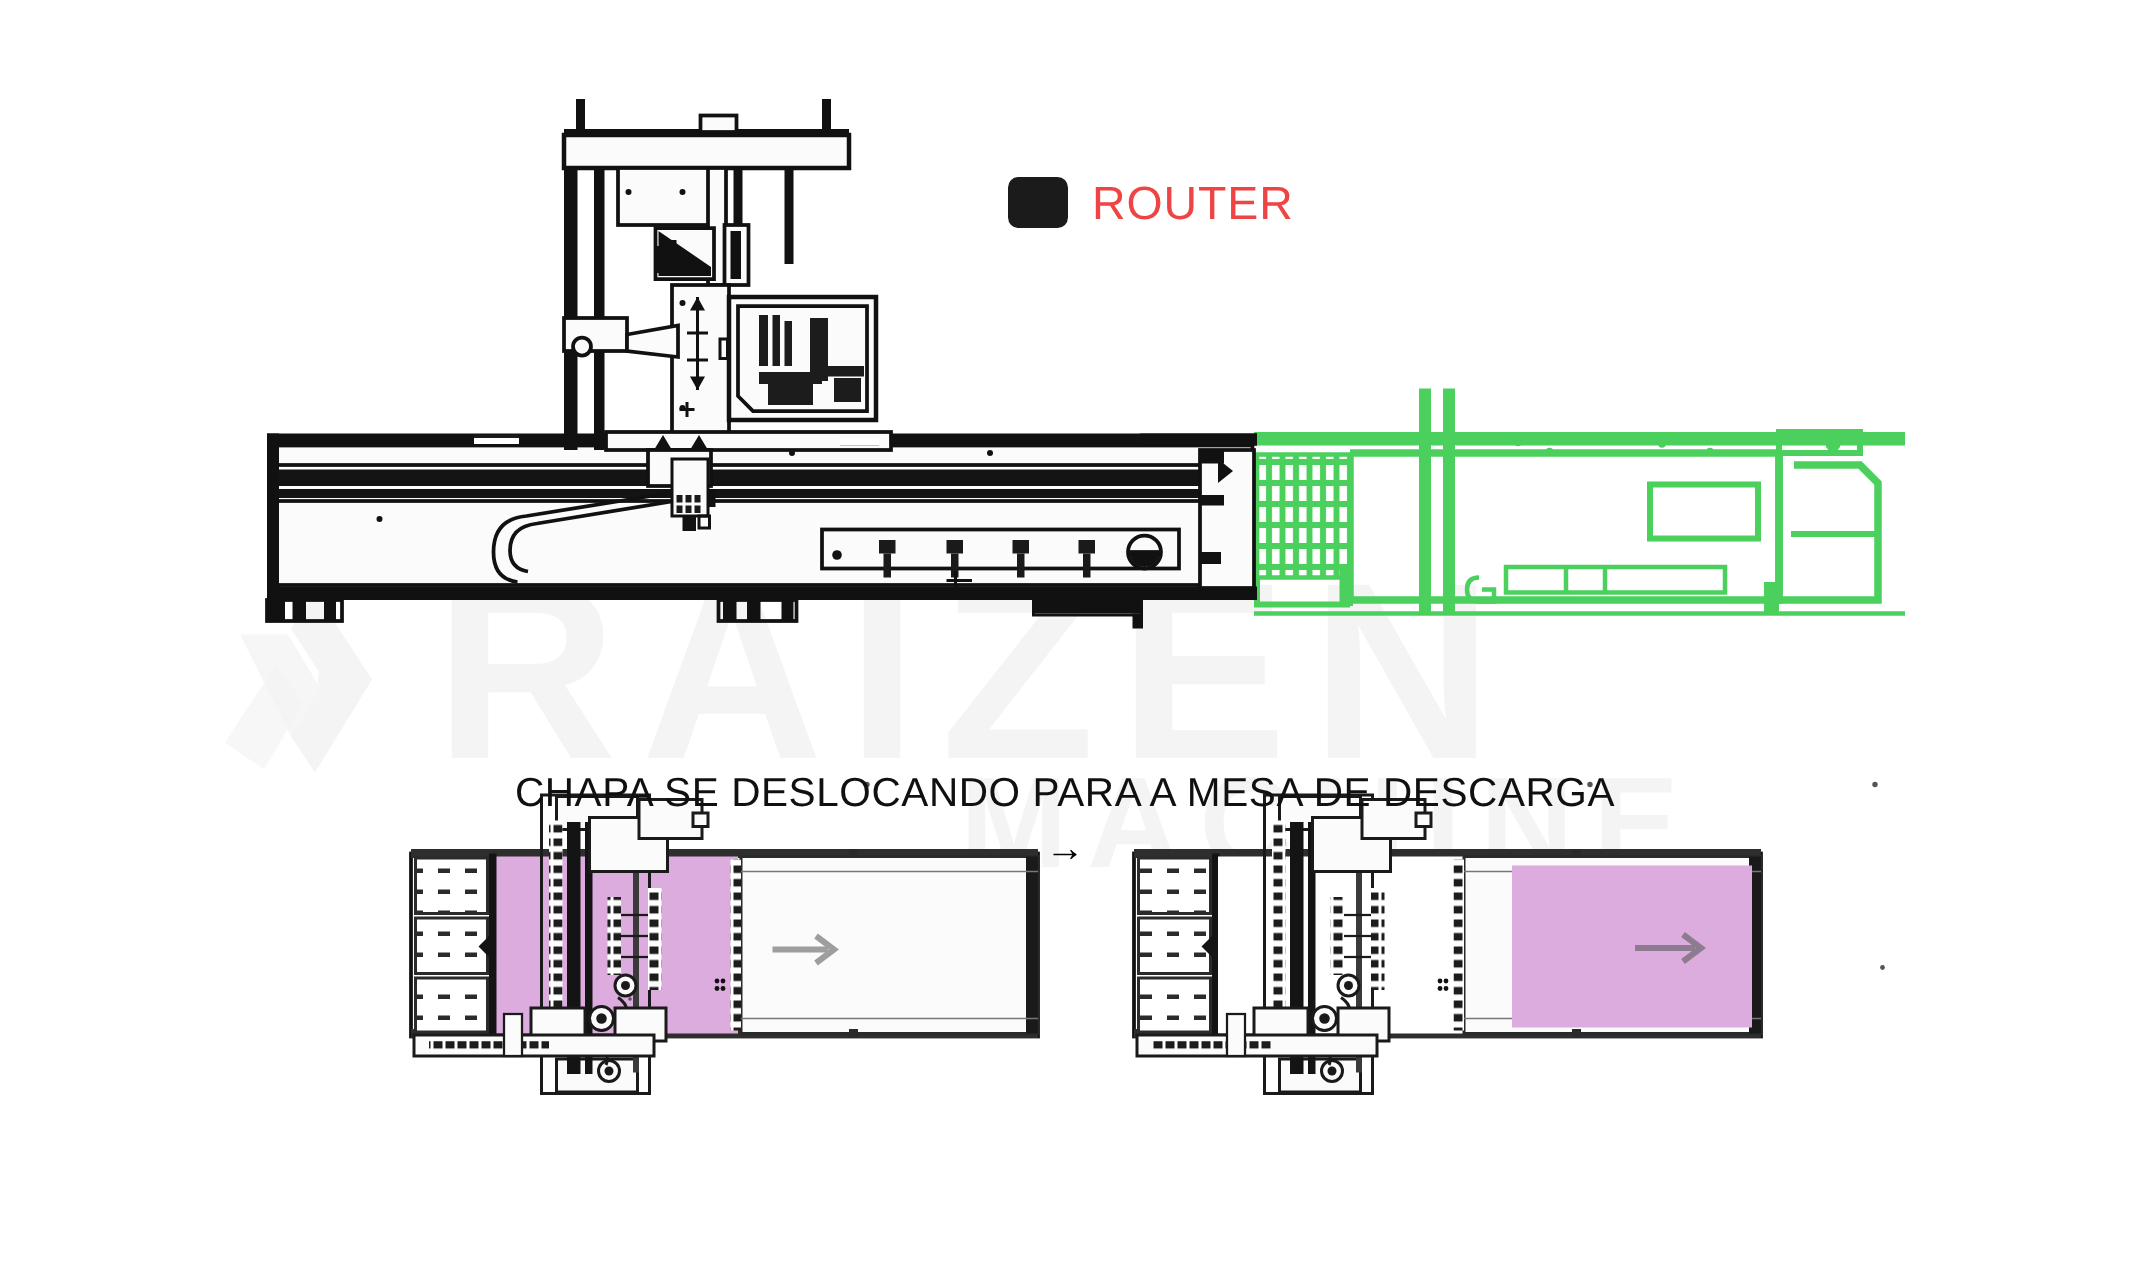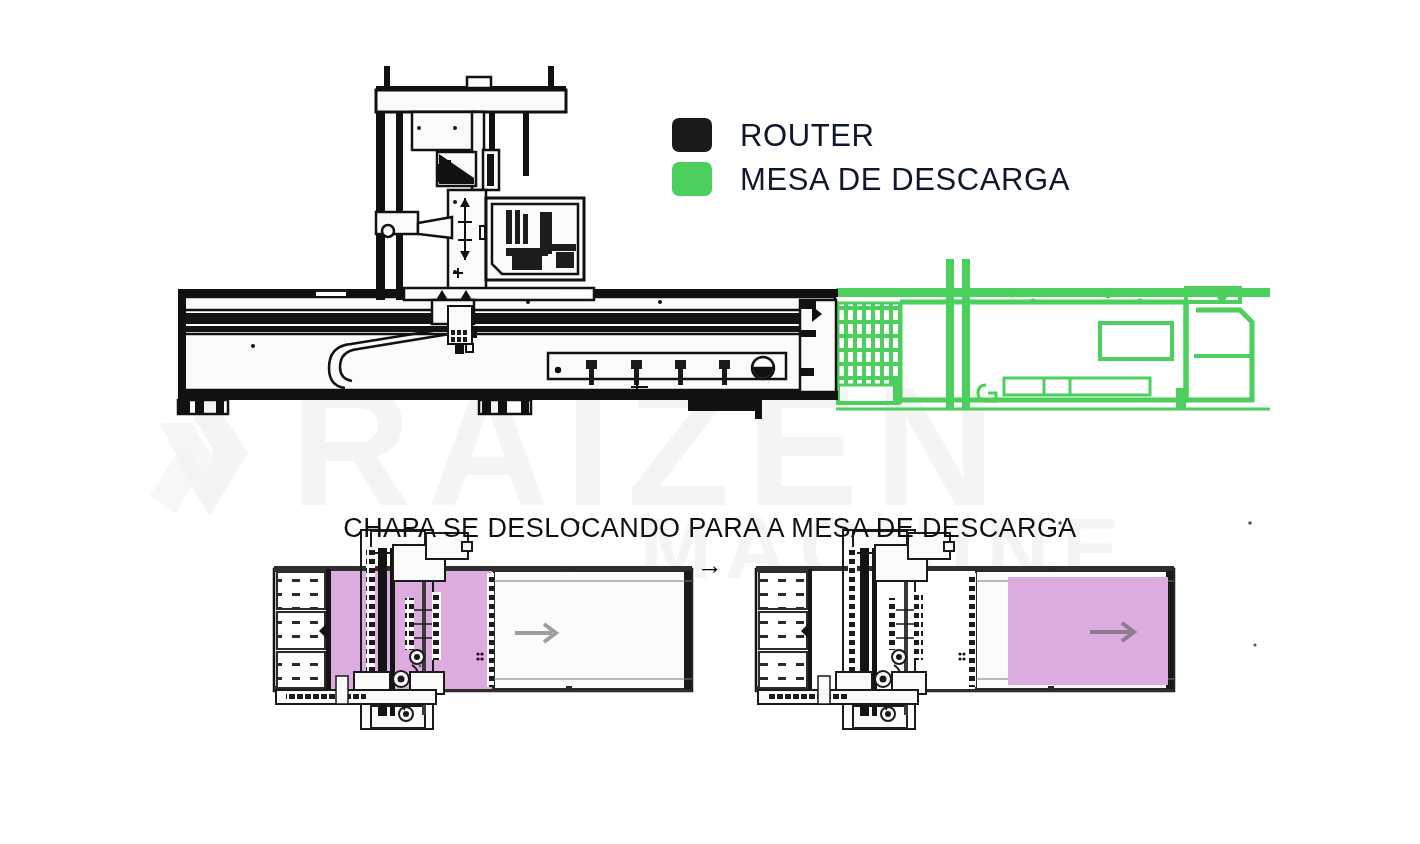--- a/index.html
+++ b/index.html
@@ -44,25 +44,25 @@
     align-items: center;
     height: 44px;
   }
   .legend-swatch {
     width: 40px;
     height: 34px;
     border-radius: 7px;
     flex: 0 0 auto;
   }
   .legend-label {
-    margin-left: 28px;
+    margin-left: 16px;
     font-size: 31px;
     letter-spacing: 0.6px;
     font-weight: 300;
-    color: #0f172a;
+    color: #ef4444;
     white-space: nowrap;
     line-height: 1;
   }
   
   #caption-block {
     position: absolute;
     left: 0;
     top: 470px;
     width: 1420px;
     text-align: center;
@@ -470,24 +470,20 @@
     </g>
   </svg>
 
   <div id="legend">
 
     <div class="legend-row">
       <span class="legend-swatch" style="background:#1b1b1b;"></span>
       <span class="legend-label">ROUTER</span>
     </div>
 
-    <div class="legend-row">
-      <span class="legend-swatch" style="background:#4bcf5d;"></span>
-      <span class="legend-label">MESA DE DESCARGA</span>
-    </div>
 
   </div>
 
   <div id="caption-block">
     <div id="caption-title">CHAPA SE DESLOCANDO PARA A MESA DE DESCARGA</div>
     <div id="caption-arrow">→</div>
   </div>
 
 </div>
 

